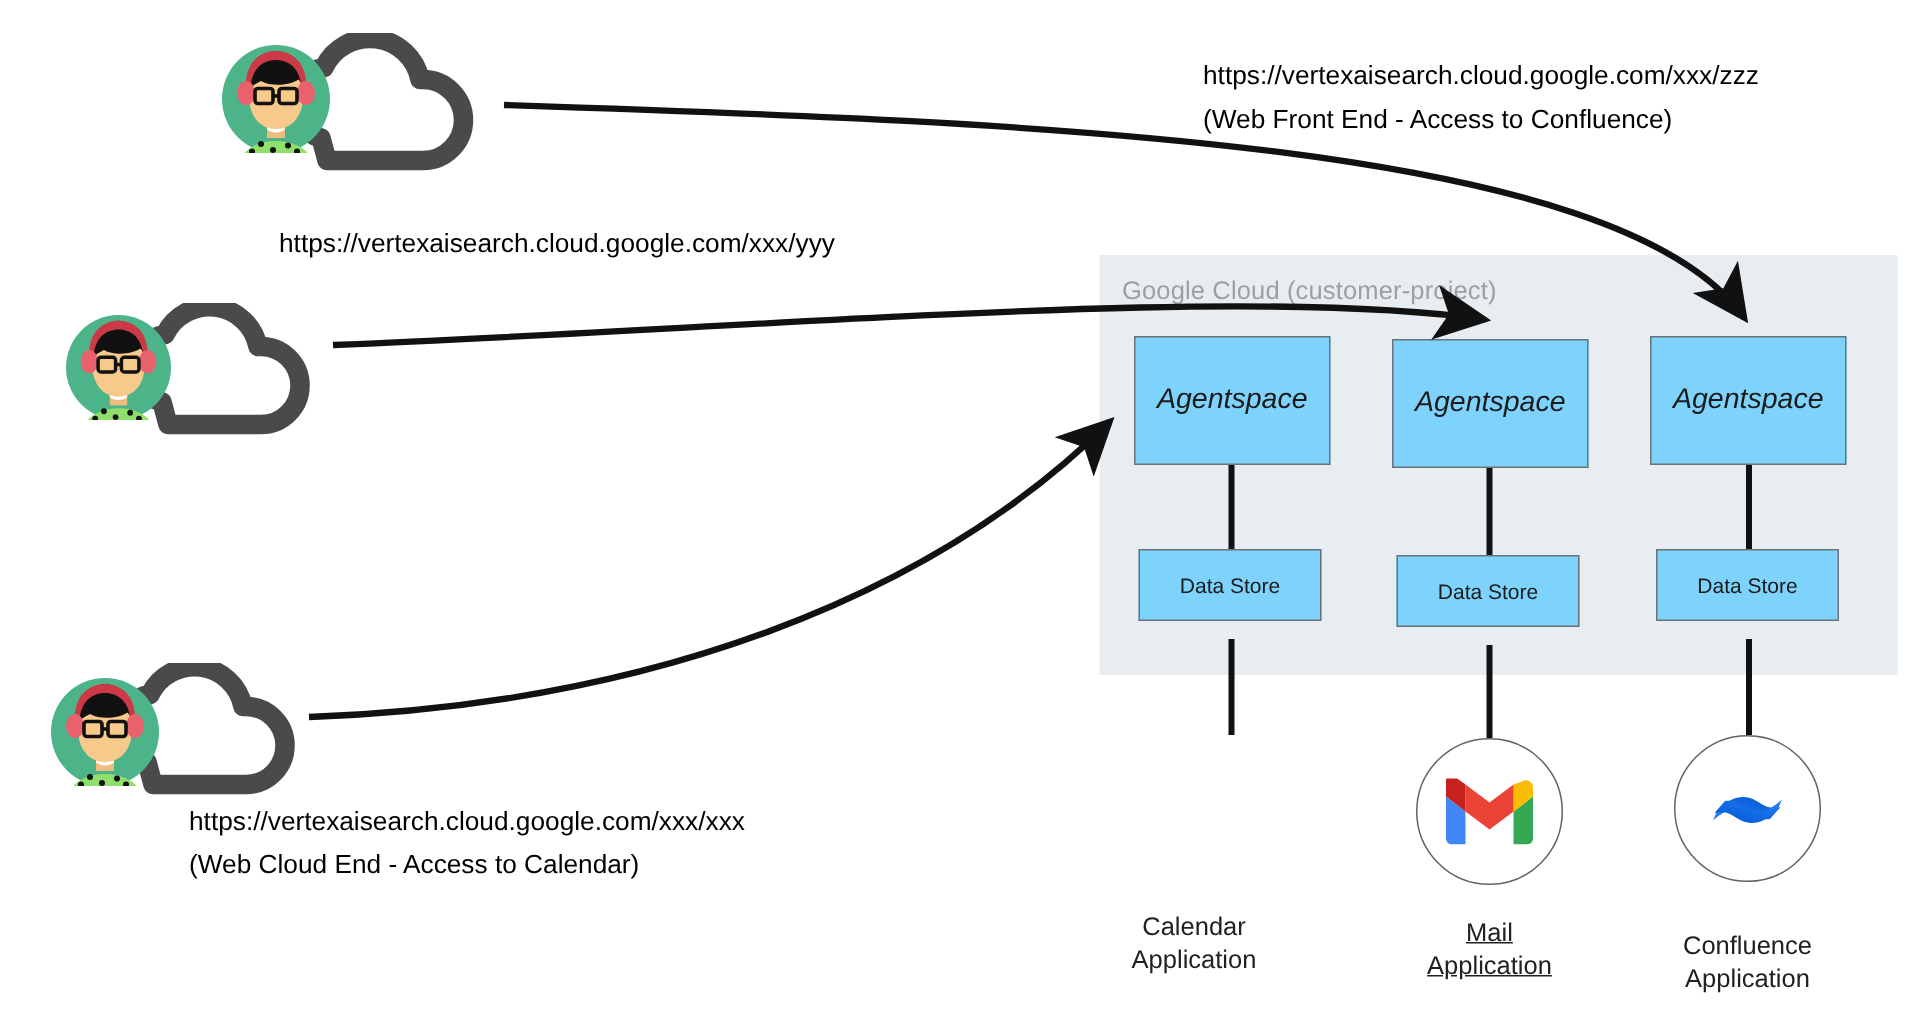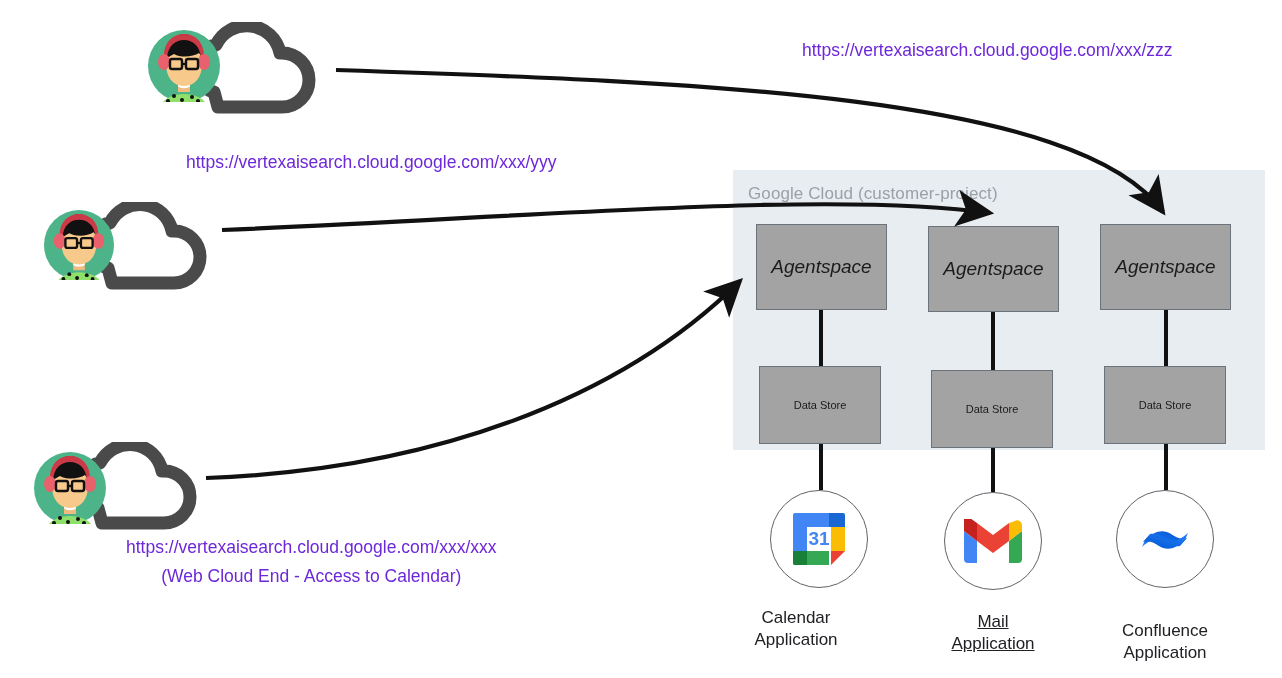--- a/index.html
+++ b/index.html
@@ -34,39 +34,39 @@
     top: 184px;
     font-size: 17px;
     color: #9aa0a6;
     letter-spacing: .1px;
     white-space: nowrap;
     text-align: center;
   }
 
   
   .node-box {
-    background: #a3a3a3;
+    background: #7dd3fc;
     border: 1.6px solid #6c727a;
     box-sizing: border-box;
     display: flex;
     align-items: center;
     justify-content: center;
     text-align: center;
     color: #1b1b1b;
   }
   .agentspace-box {
     width: 131px;
     height: 86px;
     font-size: 19px;
     font-style: italic;
   }
   .datastore-box {
     width: 122px;
-    height: 78px;
-    font-size: 11px;
+    height: 48px;
+    font-size: 14px;
     align-items: center;
   }
 
   
   .vline {
     position: absolute;
     width: 4px;
     background: #111111;
   }
 
@@ -87,23 +87,22 @@
     width: 190px;
     text-align: center;
     font-size: 17px;
     color: #202124;
     line-height: 1.32;
   }
 
   
   .url-caption {
     position: absolute;
-    text-align: center;
     font-size: 17.5px;
-    color: #6d28d9;
+    color: #000000;
     line-height: 1.65;
     white-space: nowrap;
   }
 
   
   .user-cloud { position: absolute; }
 </style>
 </head>
 <body>
 
@@ -133,33 +132,20 @@
   <div class="abs node-box datastore-box" style="left:759px; top:366px;">
     <span>Data Store</span>
   </div>
   <div class="abs node-box datastore-box" style="left:931px; top:370px;">
     <span>Data Store</span>
   </div>
   <div class="abs node-box datastore-box" style="left:1104px; top:366px;">
     <span>Data Store</span>
   </div>
 
-  <div class="abs app-circle" style="left:770px; top:490px;">
-    <svg width="56" height="56" viewBox="0 0 56 56">
-      <rect x="2" y="2" width="52" height="52" rx="2" fill="#ffffff"></rect>
-      <path d="M2 4a2 2 0 0 1 2-2h34v14H16v24H2z" fill="#4285f4"></path>
-      <path d="M38 2h14a2 2 0 0 1 2 2v12H38z" fill="#1967d2"></path>
-      <path d="M38 16h16v24H40z" fill="#fbbc04"></path>
-      <path d="M2 40h36v14H4a2 2 0 0 1-2-2z" fill="#34a853"></path>
-      <path d="M2 40h14v14H4a2 2 0 0 1-2-2z" fill="#188038"></path>
-      <path d="M40 40h14L40 54z" fill="#ea4335"></path>
-      <rect x="16" y="16" width="24" height="24" fill="#ffffff"></rect>
-      <text x="28" y="34" font-family="'Liberation Sans', sans-serif" font-size="19" font-weight="bold" fill="#4285f4" text-anchor="middle">31</text>
-    </svg>
-  </div>
 
   <div class="abs app-circle" style="left:944px; top:492px;">
     <svg width="58" height="44" viewBox="0 0 58 44">
       <path d="M4 44h9V22L0 12v28a4 4 0 0 0 4 4z" fill="#4285f4"></path>
       <path d="M45 44h9a4 4 0 0 0 4-4V12L45 22z" fill="#34a853"></path>
       <path d="M45 4v18l13-10v-6a4.8 4.8 0 0 0-7.7-3.8z" fill="#fbbc04"></path>
       <path d="M13 22V4l16 12L45 4v18L29 34z" fill="#ea4335"></path>
       <path d="M0 6v6l13 10V4L7.7 .2A4.8 4.8 0 0 0 0 6z" fill="#c5221f"></path>
     </svg>
   </div>
@@ -293,20 +279,21 @@
 
     <path d="M336 70 C 700 82, 1080 95, 1163 212" fill="none" stroke="#111111" stroke-width="4.2" marker-end="url(#ah)"></path>
 
     <path d="M222 230 C 520 218, 830 190, 990 213" fill="none" stroke="#111111" stroke-width="4.2" marker-end="url(#ah)"></path>
 
     <path d="M206 478 C 430 470, 620 400, 740 281" fill="none" stroke="#111111" stroke-width="4.2" marker-end="url(#ah)"></path>
   </svg>
 
   <div class="url-caption" style="left:802px; top:36px;">
     <div>https://vertexaisearch.cloud.google.com/xxx/zzz</div>
+    <div>(Web Front End - Access to Confluence)</div>
   </div>
 
   <div class="url-caption" style="left:186px; top:148px;">
     <div>https://vertexaisearch.cloud.google.com/xxx/yyy</div>
   </div>
 
   <div class="url-caption" style="left:126px; top:533px;">
     <div>https://vertexaisearch.cloud.google.com/xxx/xxx</div>
     <div>(Web Cloud End - Access to Calendar)</div>
   </div>

